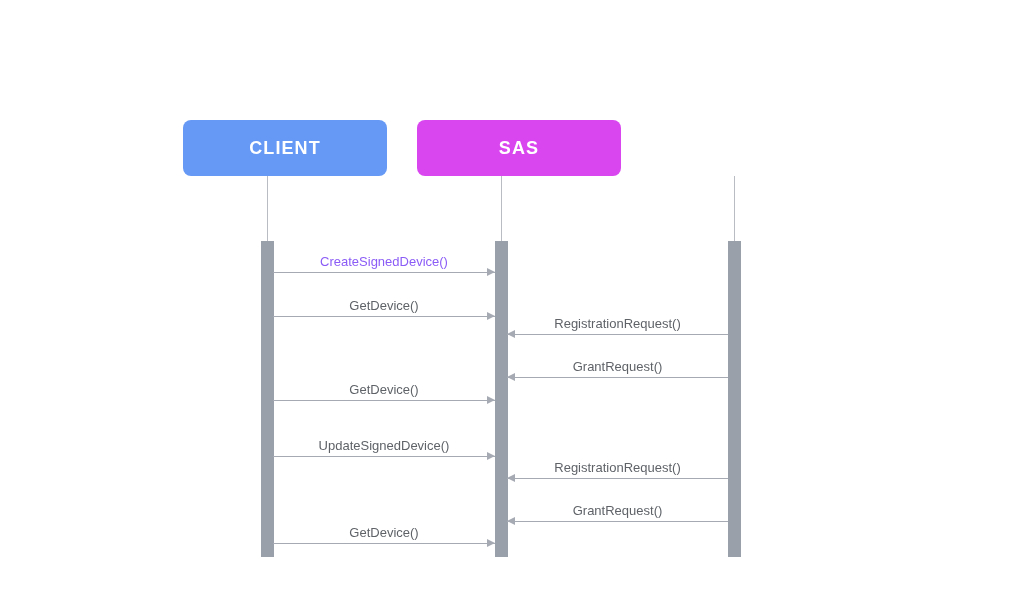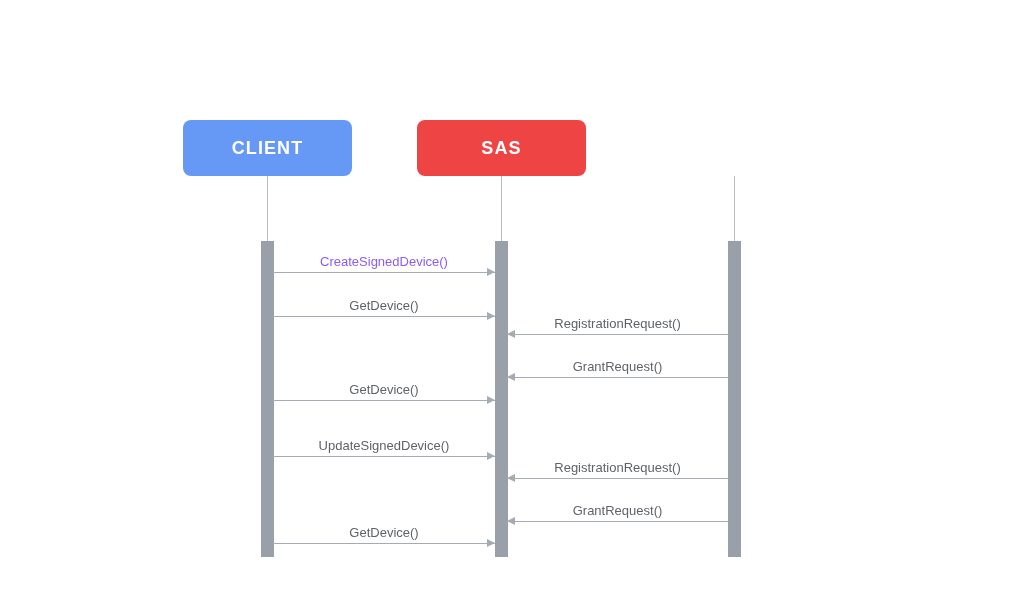--- a/index.html
+++ b/index.html
@@ -38,35 +38,35 @@
     color: #ffffff;
     font-size: 24px;
     font-weight: 400;
     letter-spacing: 0.2px;
   }
 
   
   .participant {
     position: absolute;
     top: 120px;
-    width: 169px;
+    width: 204px;
     height: 56px;
     border-radius: 8px;
     display: flex;
     align-items: center;
     justify-content: center;
   }
   .participant .participant-label {
     color: #ffffff;
     font-size: 18px;
     font-weight: 700;
     letter-spacing: 1.1px;
   }
   .p-client { left: 183px; background: #6699f5; }
-  .p-sas    { left: 417px; background: #ef4444; }
+  .p-sas    { left: 417px; background: #d946ef; }
   .p-cbsd   { left: 650px; background: #4285f4; }
 
   
   .lifeline {
     position: absolute;
     top: 176px;
     width: 1px;
     height: 66px;
     background: #b9bcc2;
   }

